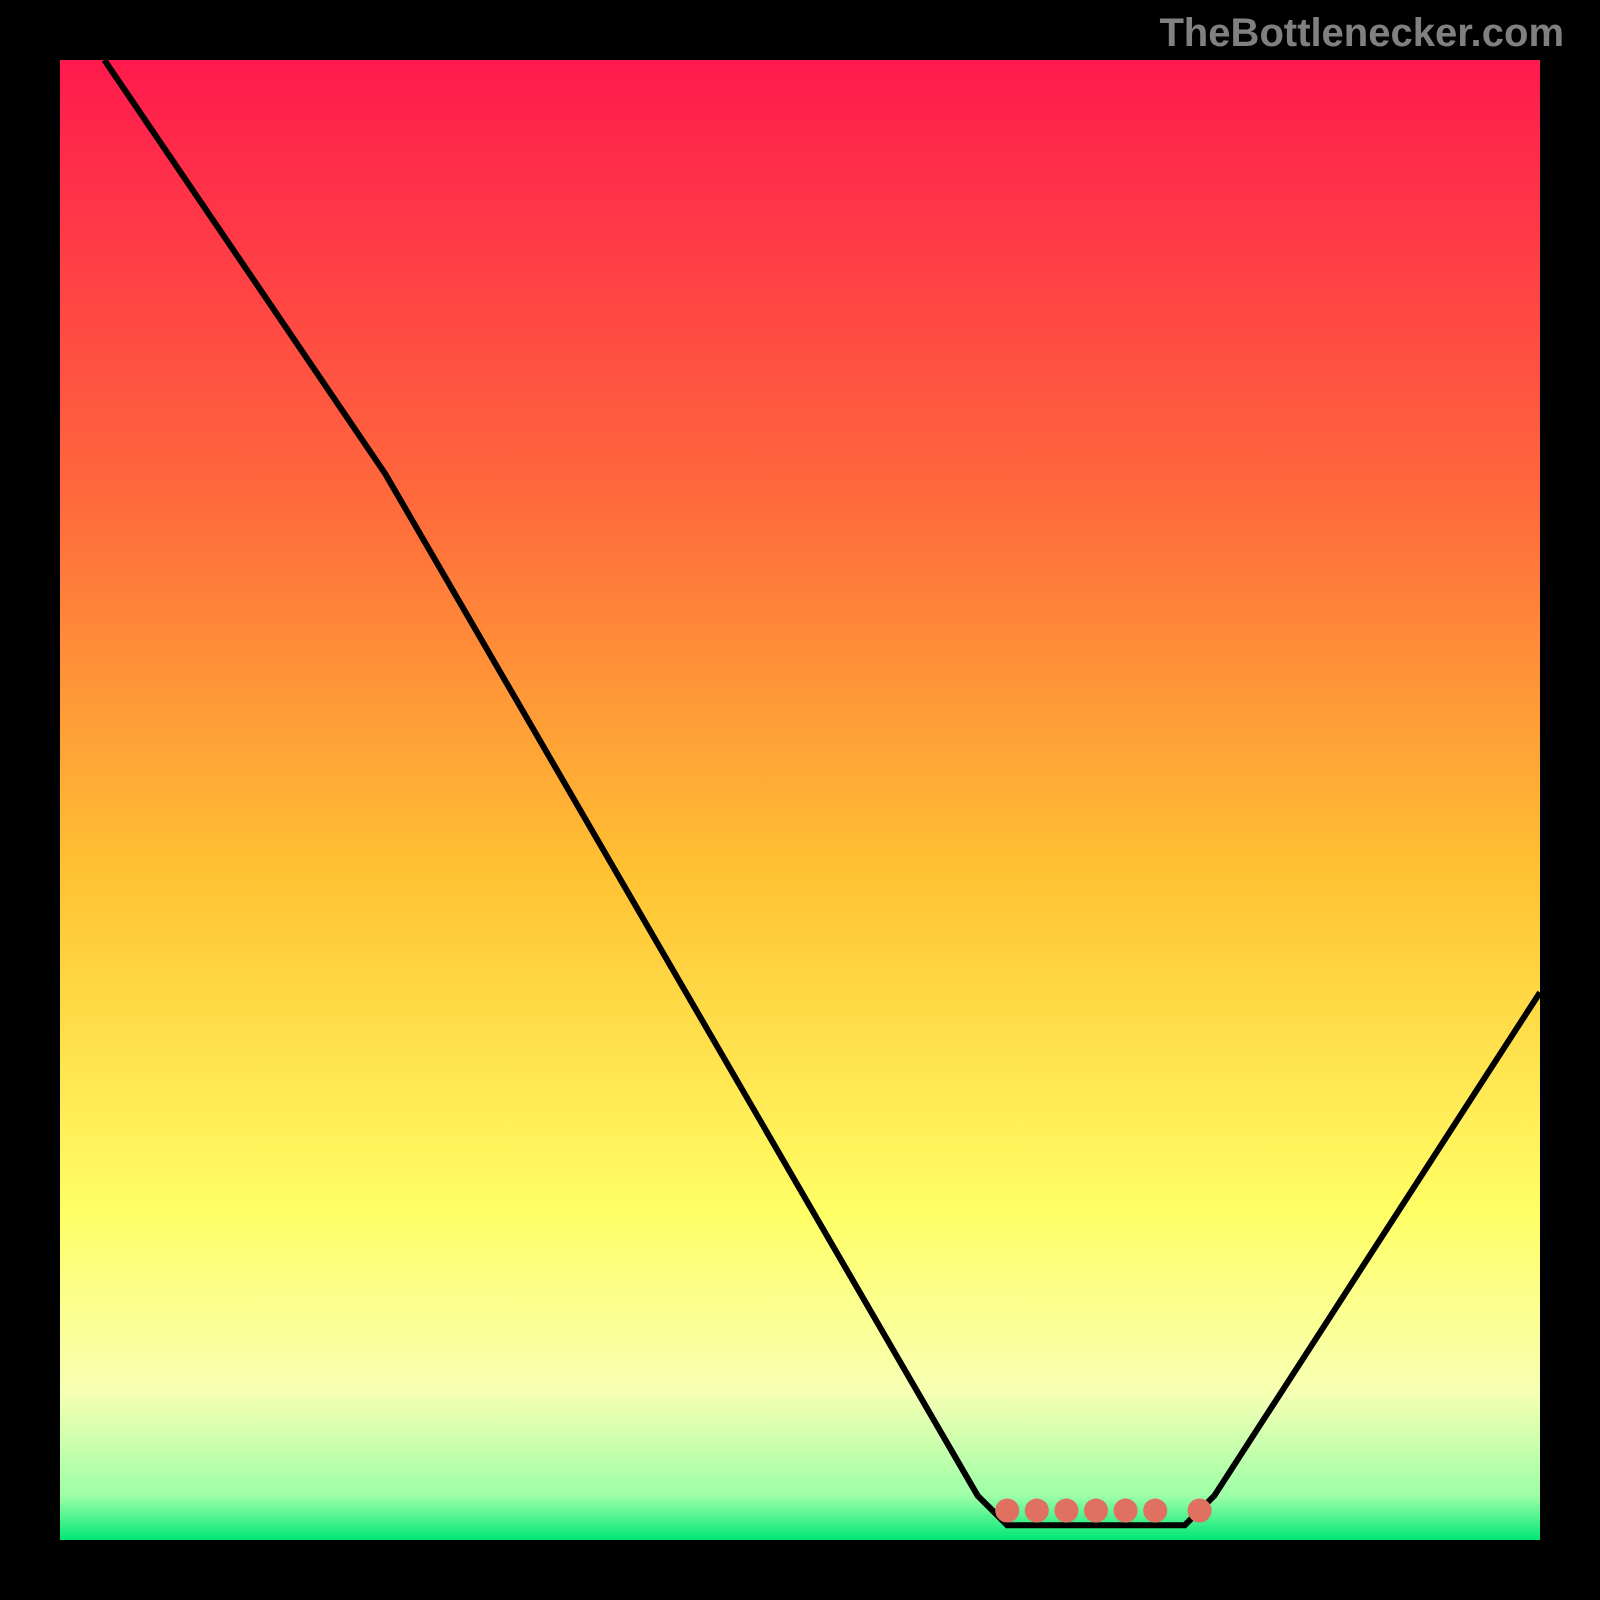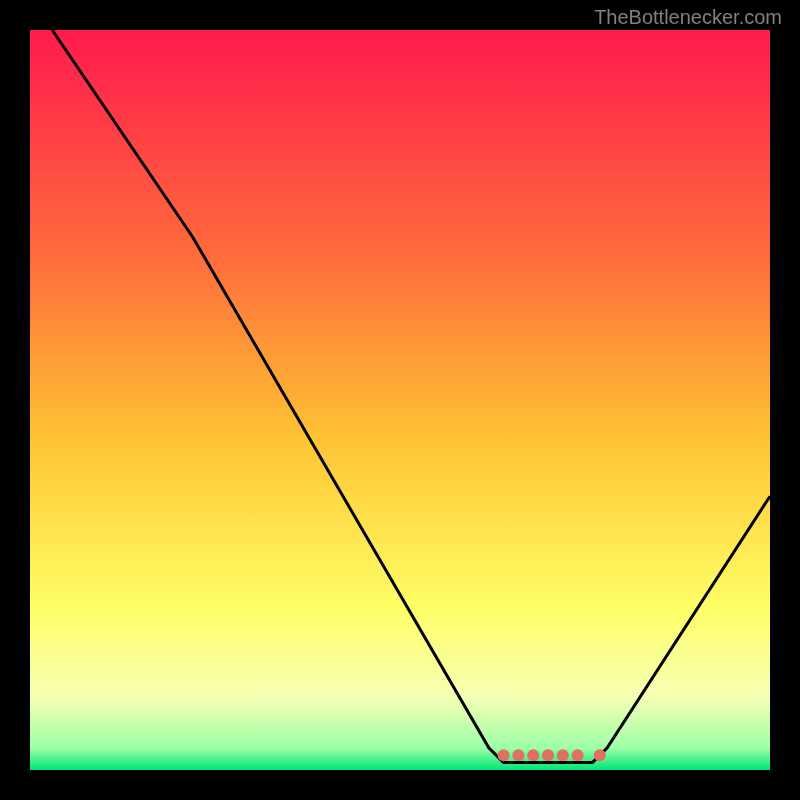--- a/index.html
+++ b/index.html
@@ -10,21 +10,21 @@
     background: #000;
     position: relative;
     font-family: Arial, sans-serif;
   }
   .watermark {
     position: absolute;
     top: 6px;
     right: 18px;
     color: #808080;
     font-size: 20px;
-    font-weight: normal;
+    font-weight: bold;
     z-index: 10;
     text-align: right;
   }
   .chart-area {
     position: absolute;
     top: 30px;
     left: 30px;
     width: 740px;
     height: 740px;
   }

